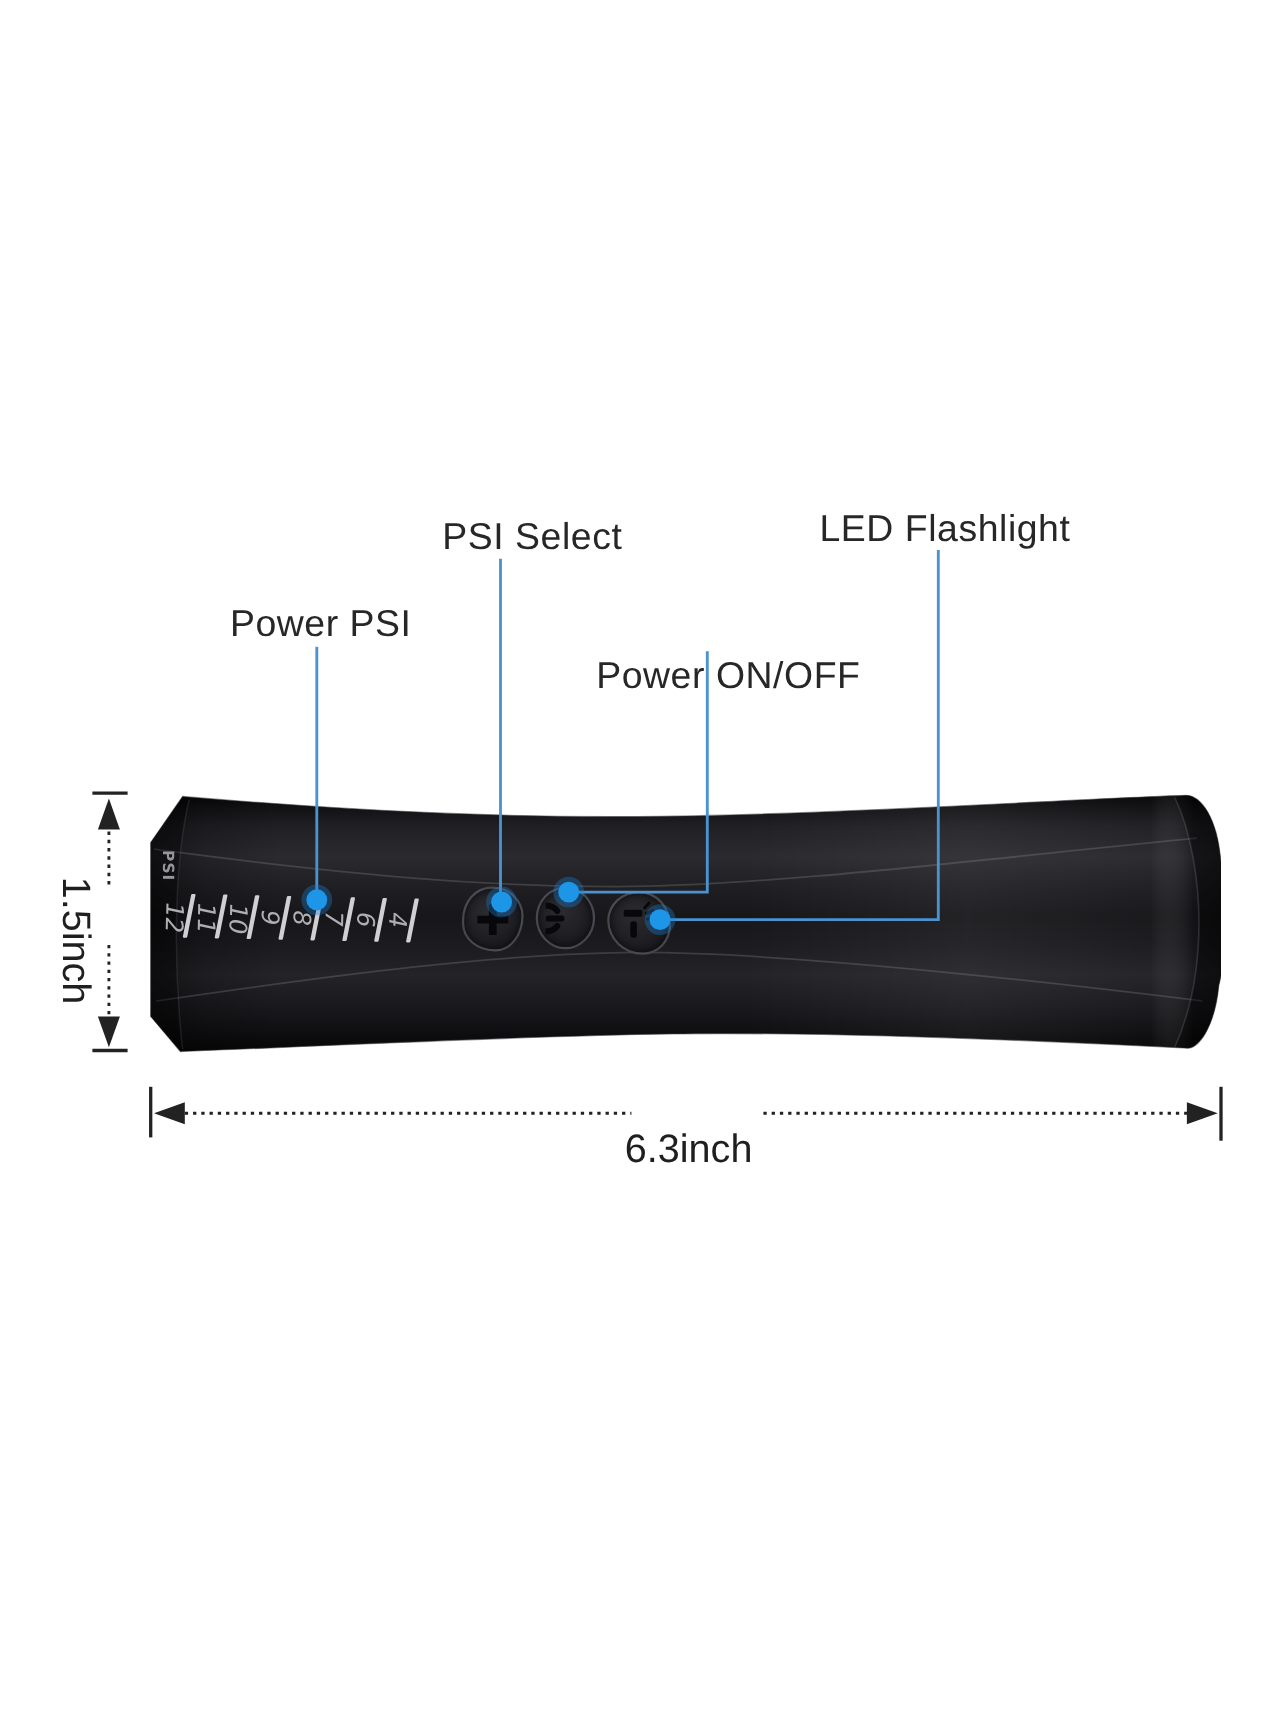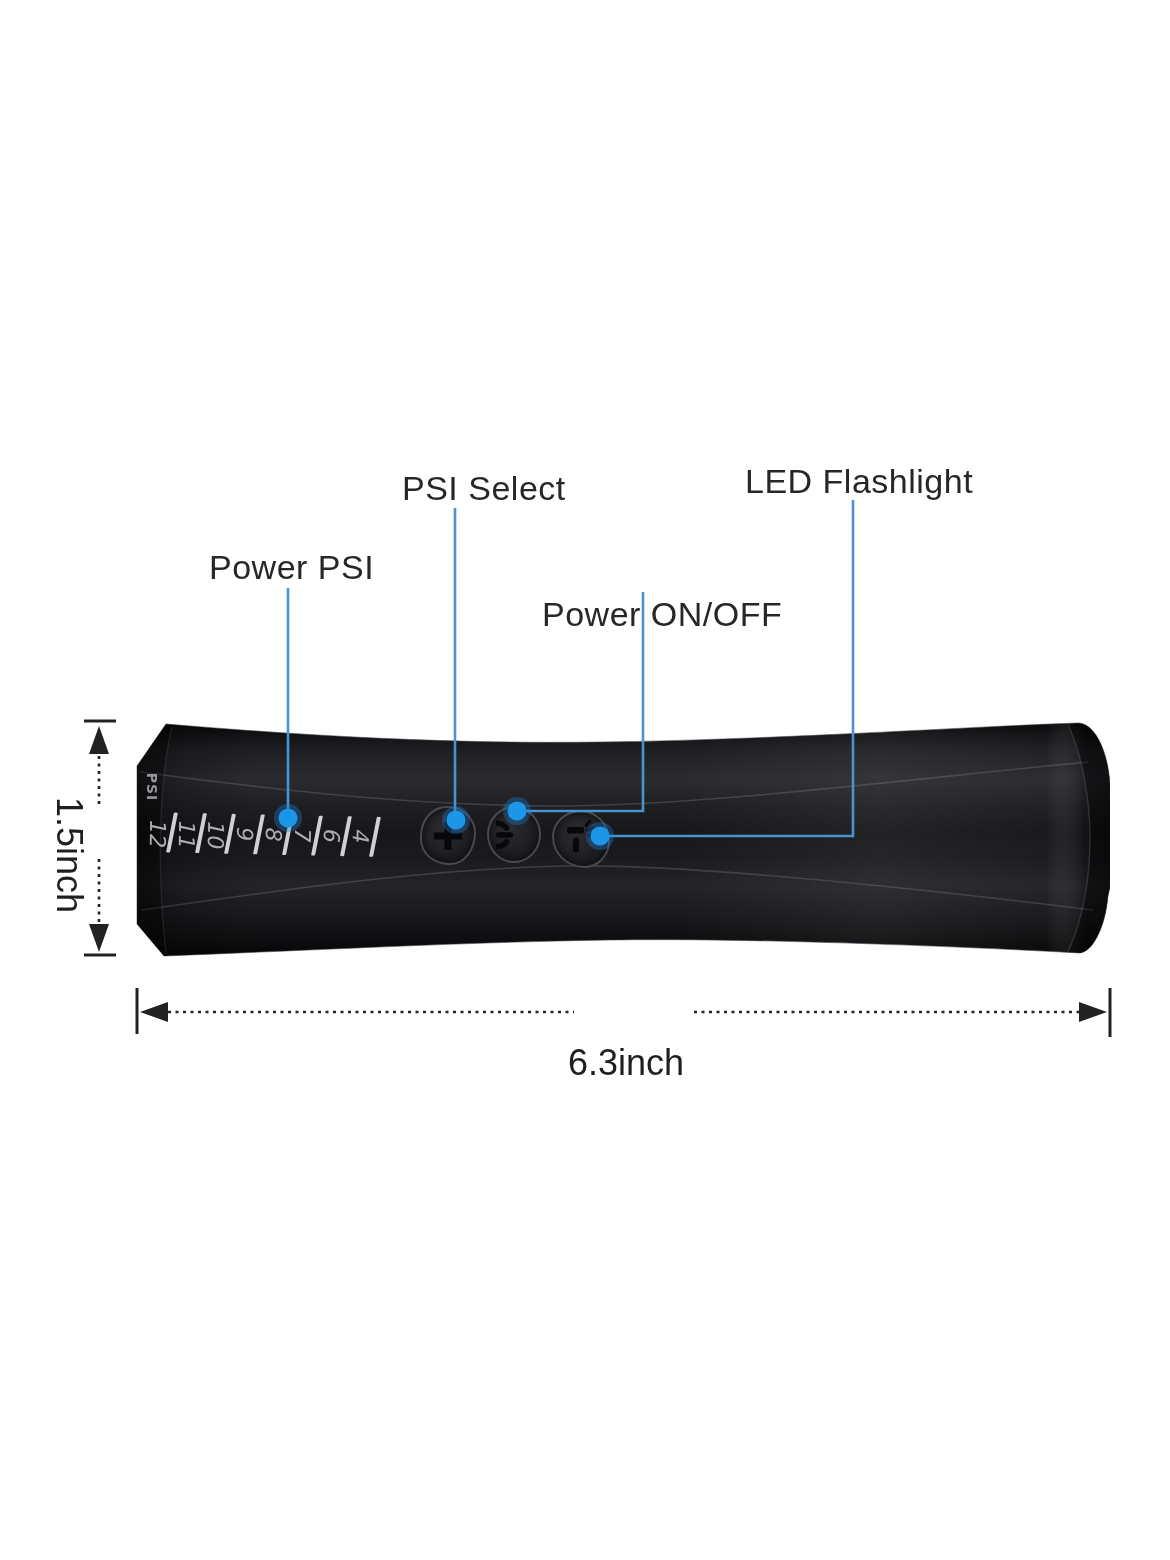--- a/index.html
+++ b/index.html
@@ -51,21 +51,21 @@
   .btn-plus{left:420px;top:806px;width:52px;height:55px;
     border-radius:48% 52% 46% 54% / 52% 46% 56% 44%;}
   .btn-power{left:487px;top:806px;width:50px;height:53px;border-radius:50%;}
   .btn-flash{left:552px;top:810px;width:54px;height:54px;
     border-radius:50% 50% 44% 56% / 46% 54% 46% 54%;}
   
   .dim-text{
     position:absolute;color:#1f1f1f;font-size:36px;line-height:1;white-space:nowrap;
   }
   .dim-height{left:69px;top:855px;transform:translate(-50%,-50%) rotate(90deg);}
-  .dim-width{left:626px;top:1044px;transform:translate(-50%,-50%);margin-top:19px;}
+  .dim-width{left:626px;top:1044px;transform:translate(-50%,-50%);}
 </style>
 </head>
 <body>
 
 <div class="stage">
 
   <div class="callout-label" style="left:402px;top:471px;">PSI Select</div>
   <div class="callout-label" style="left:745px;top:464px;">LED Flashlight</div>
   <div class="callout-label" style="left:209px;top:550px;">Power PSI</div>
   <div class="callout-label" style="left:542px;top:553px;margin-top:44px;">Power ON/OFF</div>

